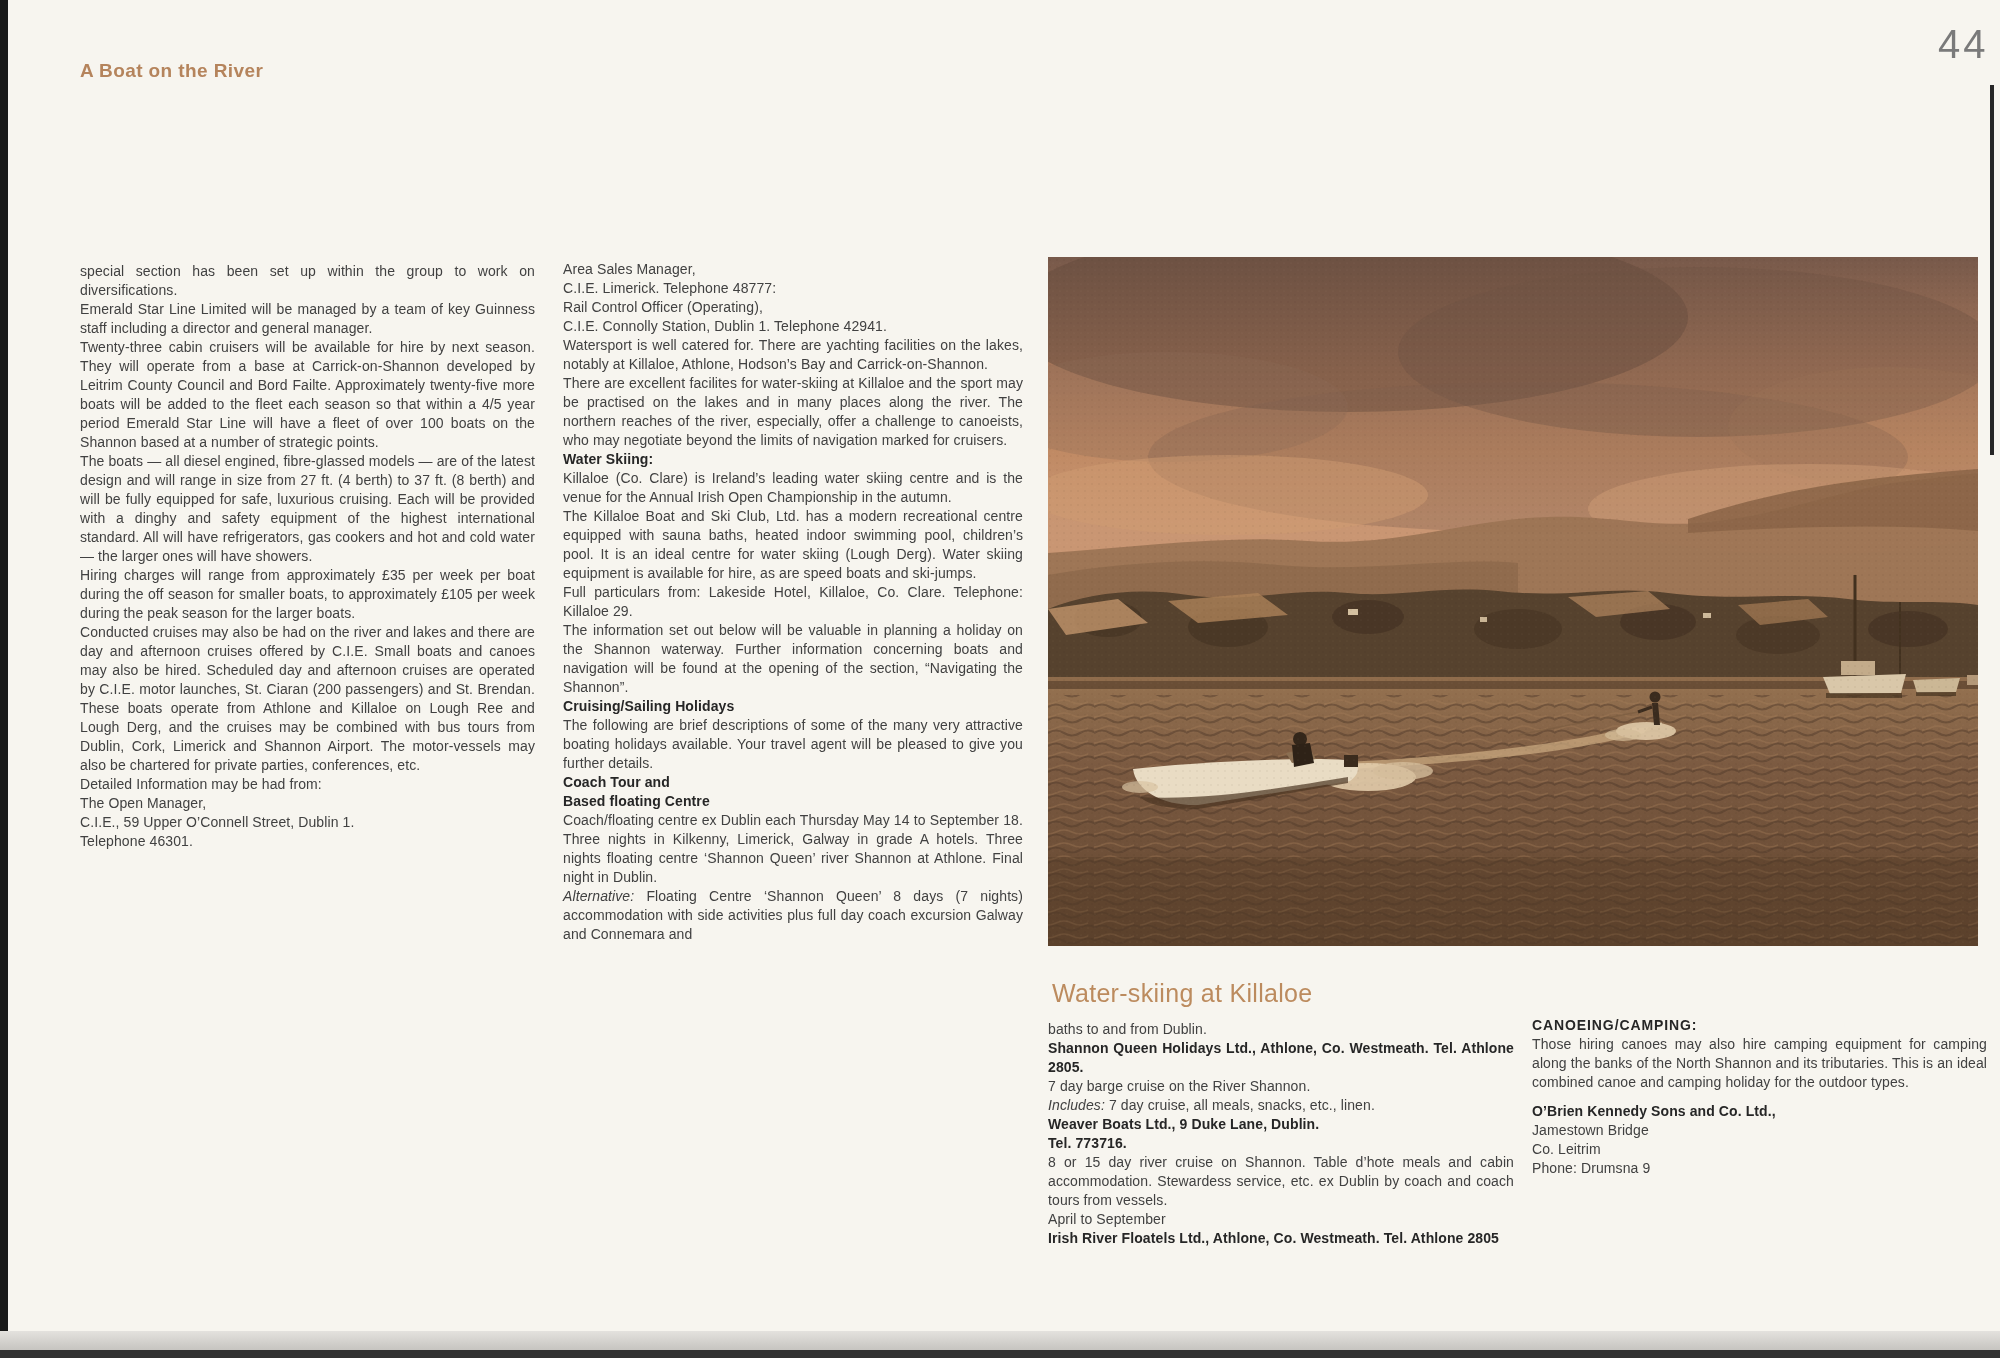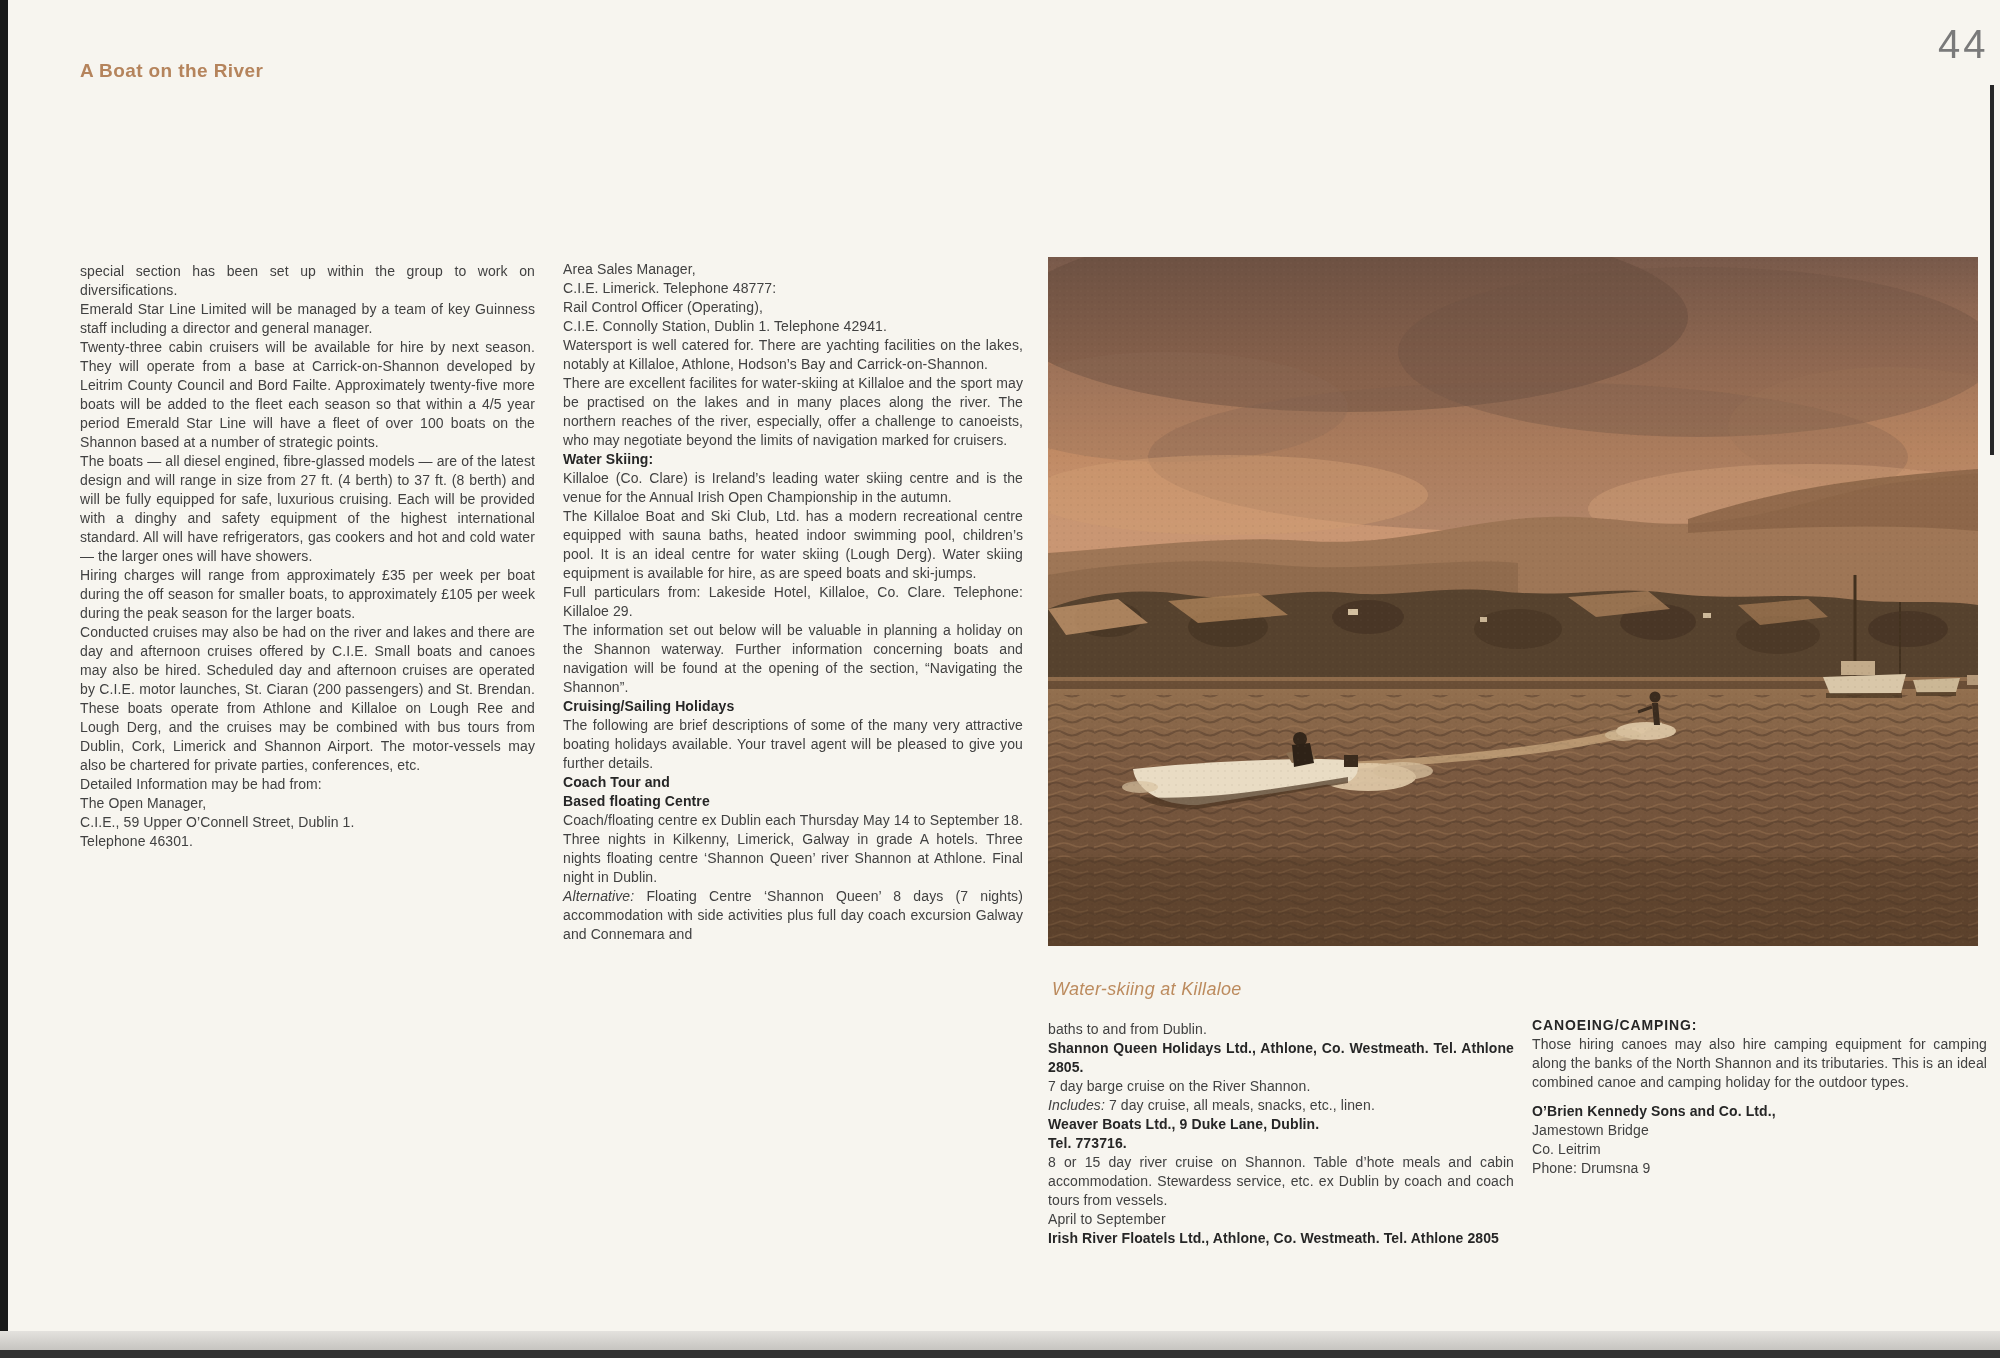--- a/index.html
+++ b/index.html
@@ -41,21 +41,21 @@
   .style-caps{font-weight:700;color:var(--heading-text,#262626);letter-spacing:.9px;}
   .style-il{text-align:justify;}
   .style-il .lead{font-style:italic;}
 
   .photo{
     position:absolute;left:1048px;top:257px;width:930px;height:689px;
     overflow:hidden;background:#a97c59;
   }
   .photo svg{display:block;width:930px;height:689px;}
   .photo-caption{
-    position:absolute;left:1052px;top:979px;font-size:18px;font-style:italic;
+    position:absolute;left:1052px;top:979px;font-size:25px;
     color:var(--caption-tan,#bc8b5e);letter-spacing:.3px;
   }
 </style>
 </head>
 <body>
 
 <div class="page">
 
   <div class="running-header">A Boat on the River</div>
   <div class="page-number">44</div>

